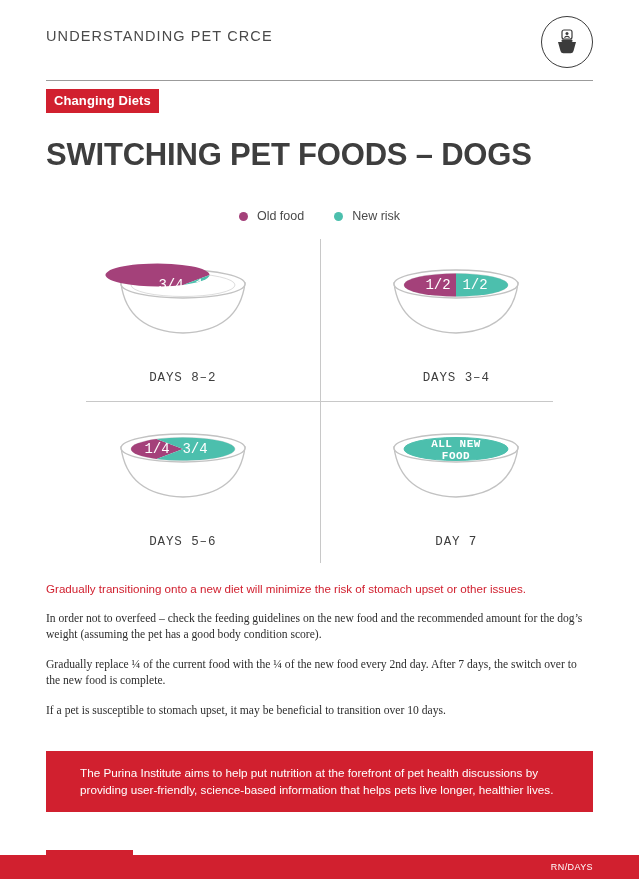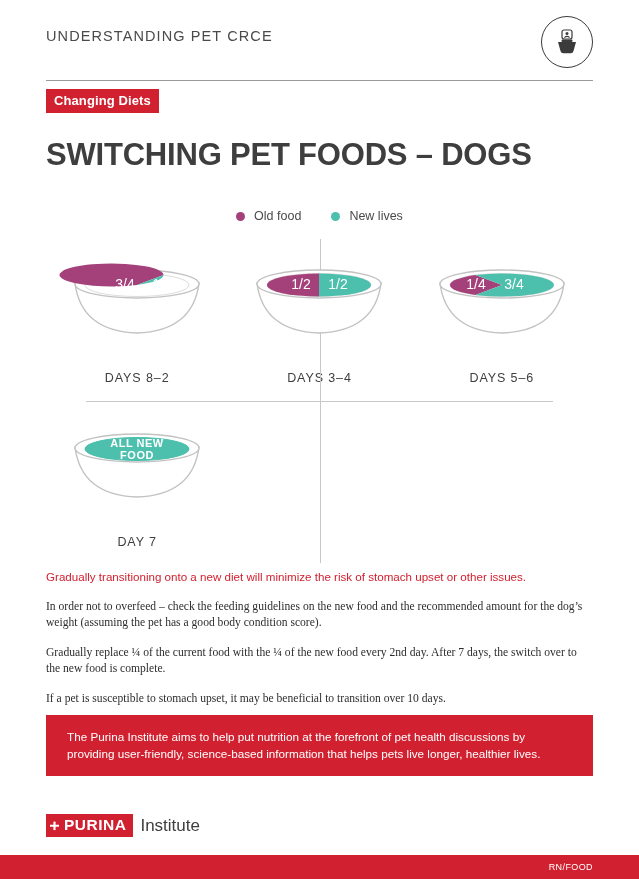--- a/index.html
+++ b/index.html
@@ -84,22 +84,23 @@
     color: #4a4a4a;
   }
   .legend-item { display: flex; align-items: center; gap: 9px; }
   .dot { width: 9px; height: 9px; border-radius: 50%; display: inline-block; }
 
   
   .grid {
     position: relative;
     margin-top: 14px;
     display: grid;
-    grid-template-columns: 1fr 1fr 1fr;
+    grid-template-columns: 1fr 1fr;
     grid-template-rows: 1fr 1fr;
+    font-family: Liberation Mono, monospace;
   }
   .grid::before {
     content: "";
     position: absolute;
     left: 50%;
     top: 2px;
     bottom: 2px;
     width: 1px;
     background: #c8c8c8;
   }
@@ -126,39 +127,39 @@
     letter-spacing: 0.9px;
     color: #3e3e3e;
     font-weight: 400;
   }
 
   
   .highlight {
     color: #d1202f;
     font-size: 11.6px;
     font-family: "Liberation Sans", sans-serif;
-    margin-top: 4px;
+    margin-top: 16px;
     line-height: 1.45;
   }
   .para {
     font-family: "Liberation Serif", serif;
     font-size: 11.6px;
     color: #2d2d2d;
     line-height: 1.42;
     margin-top: 13px;
   }
 
   
   .callout {
     background: #d1202f;
     color: #ffffff;
     font-size: 11.7px;
     line-height: 1.42;
-    padding: 14px 21px;
-    margin-top: 8px;
+    padding: 14px 34px;
+    margin-top: 32px;
   }
 
   
   .brand {
     margin-top: 38px;
     display: flex;
     flex-direction: column;
     align-items: flex-start;
   }
   .brand-row { display: flex; align-items: center; gap: 7px; }
@@ -246,21 +247,21 @@
   <h1 class="main-title">SWITCHING PET FOODS – DOGS</h1>
 
   
   <div class="legend">
     <div class="legend-item">
       <span class="dot" style="background:#a4417a"></span>
       <span>Old food</span>
     </div>
     <div class="legend-item">
       <span class="dot" style="background:#4cbfad"></span>
-      <span>New lives</span>
+      <span>New risk</span>
     </div>
   </div>
 
   
   <div class="grid">
 
     <div class="cell">
       <div class="bowl-wrap">
         <svg width="160" height="112" viewBox="0 0 160 112">
           <path d="M18 32 q62 -22 124 0 q-6 48 -62 50 q-56 -2 -62 -50 Z" fill="#ffffff" stroke="#c2c2c2" stroke-width="1.4"></path>
@@ -334,16 +335,16 @@
   <div class="brand">
     <div class="brand-row">
       <span class="purina-block">PURINA</span>
       <span class="institute">Institute</span>
     </div>
 
   </div>
 
   
   <div class="bottom-bar">
-    <span class="bottom-code">RN/FOOD</span>
+    <span class="bottom-code">RN/DAYS</span>
   </div>
 
 </div>
 
 </body></html>

